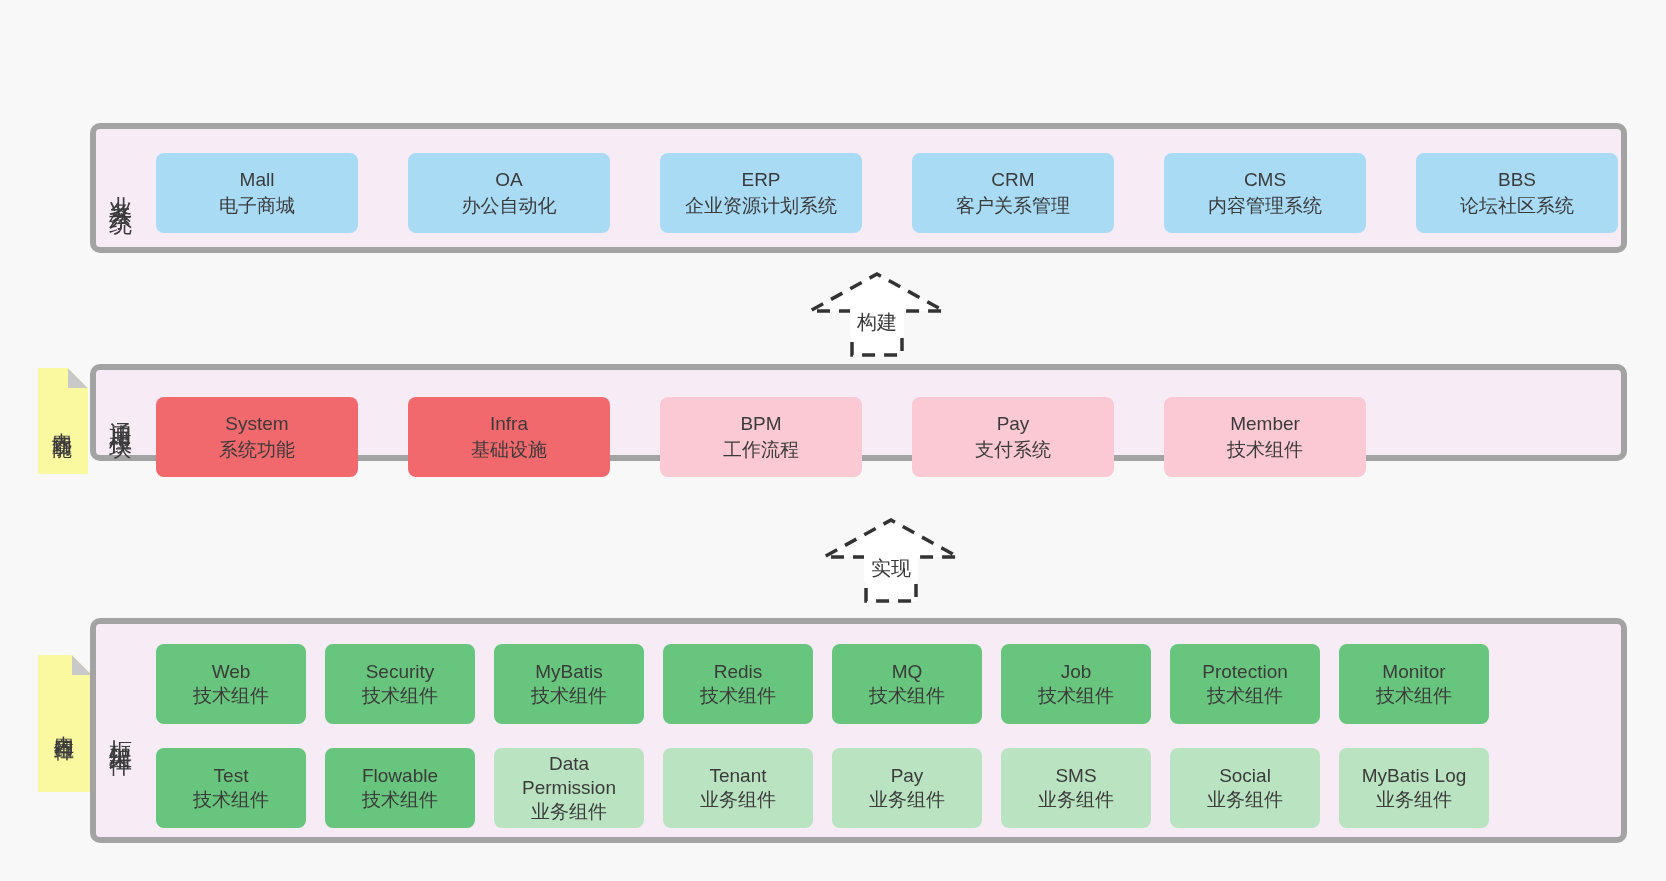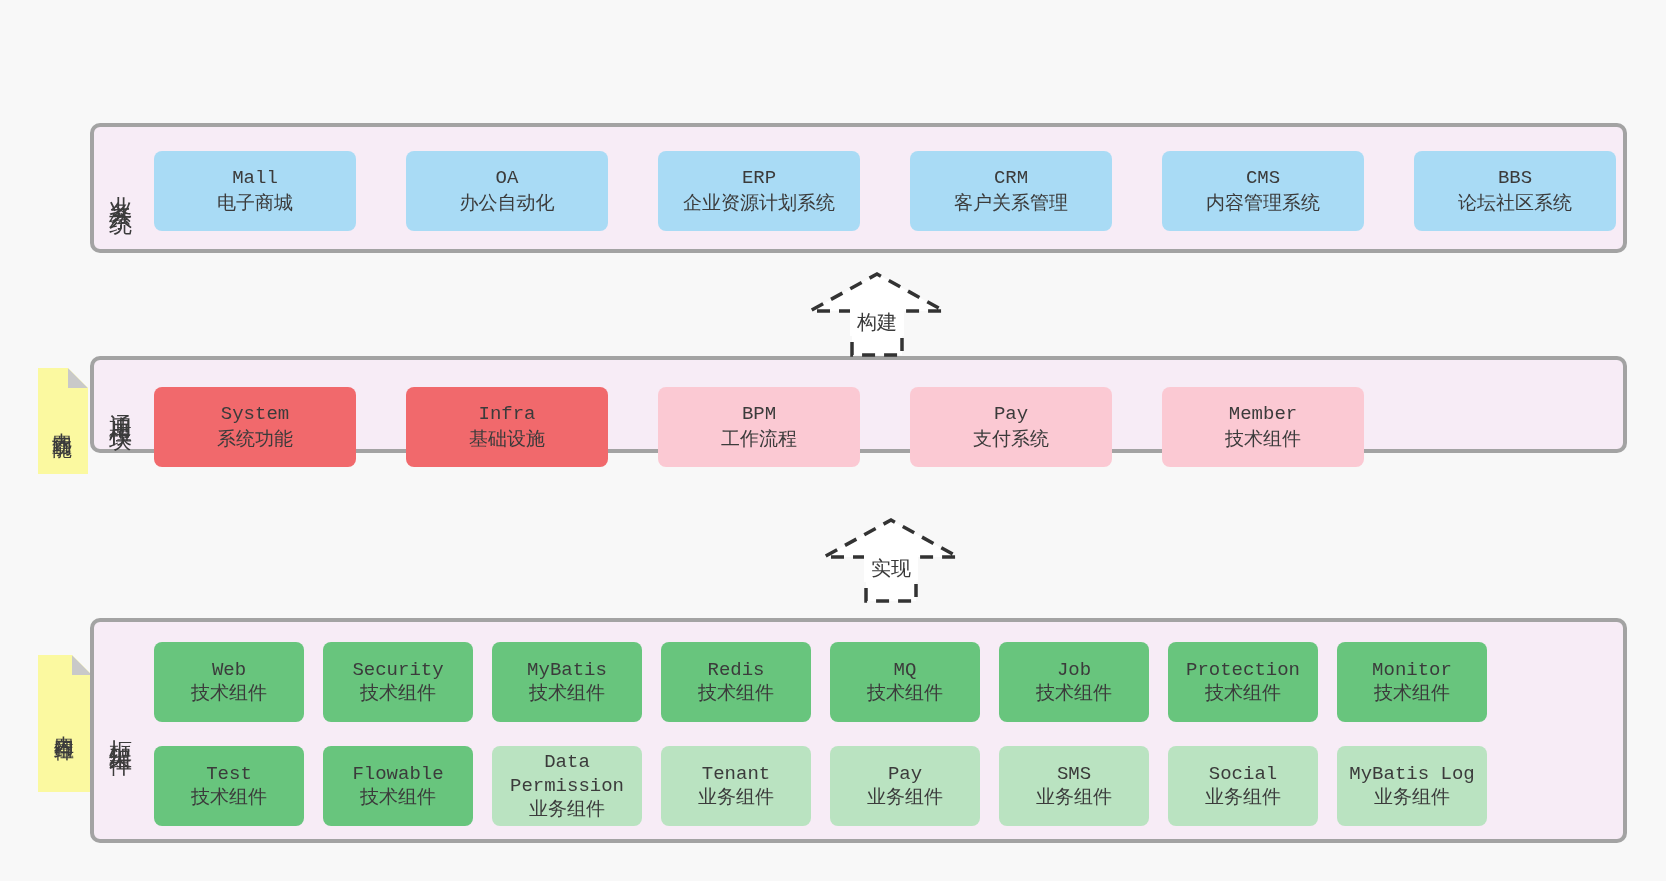--- a/index.html
+++ b/index.html
@@ -18,26 +18,25 @@
     width: 1666px;
     height: 881px;
   }
 
   
   .layer {
     position: absolute;
     left: 90px;
     width: 1537px;
     background: #f7ecf6;
-    border: 4px solid #a3a3a3;
+    border: 6px solid #a3a3a3;
     border-radius: 10px;
-    font-family: Liberation Mono, monospace;
   }
   #layer-business   { top: 123px; height: 130px; }
-  #layer-modules    { top: 356px; height: 97px; }
+  #layer-modules    { top: 364px; height: 97px; }
   #layer-components { top: 618px; height: 225px; }
 
   .side-label {
     position: absolute;
     left: 10px;
     top: 0;
     height: 100%;
     display: flex;
     align-items: center;
     justify-content: center;

